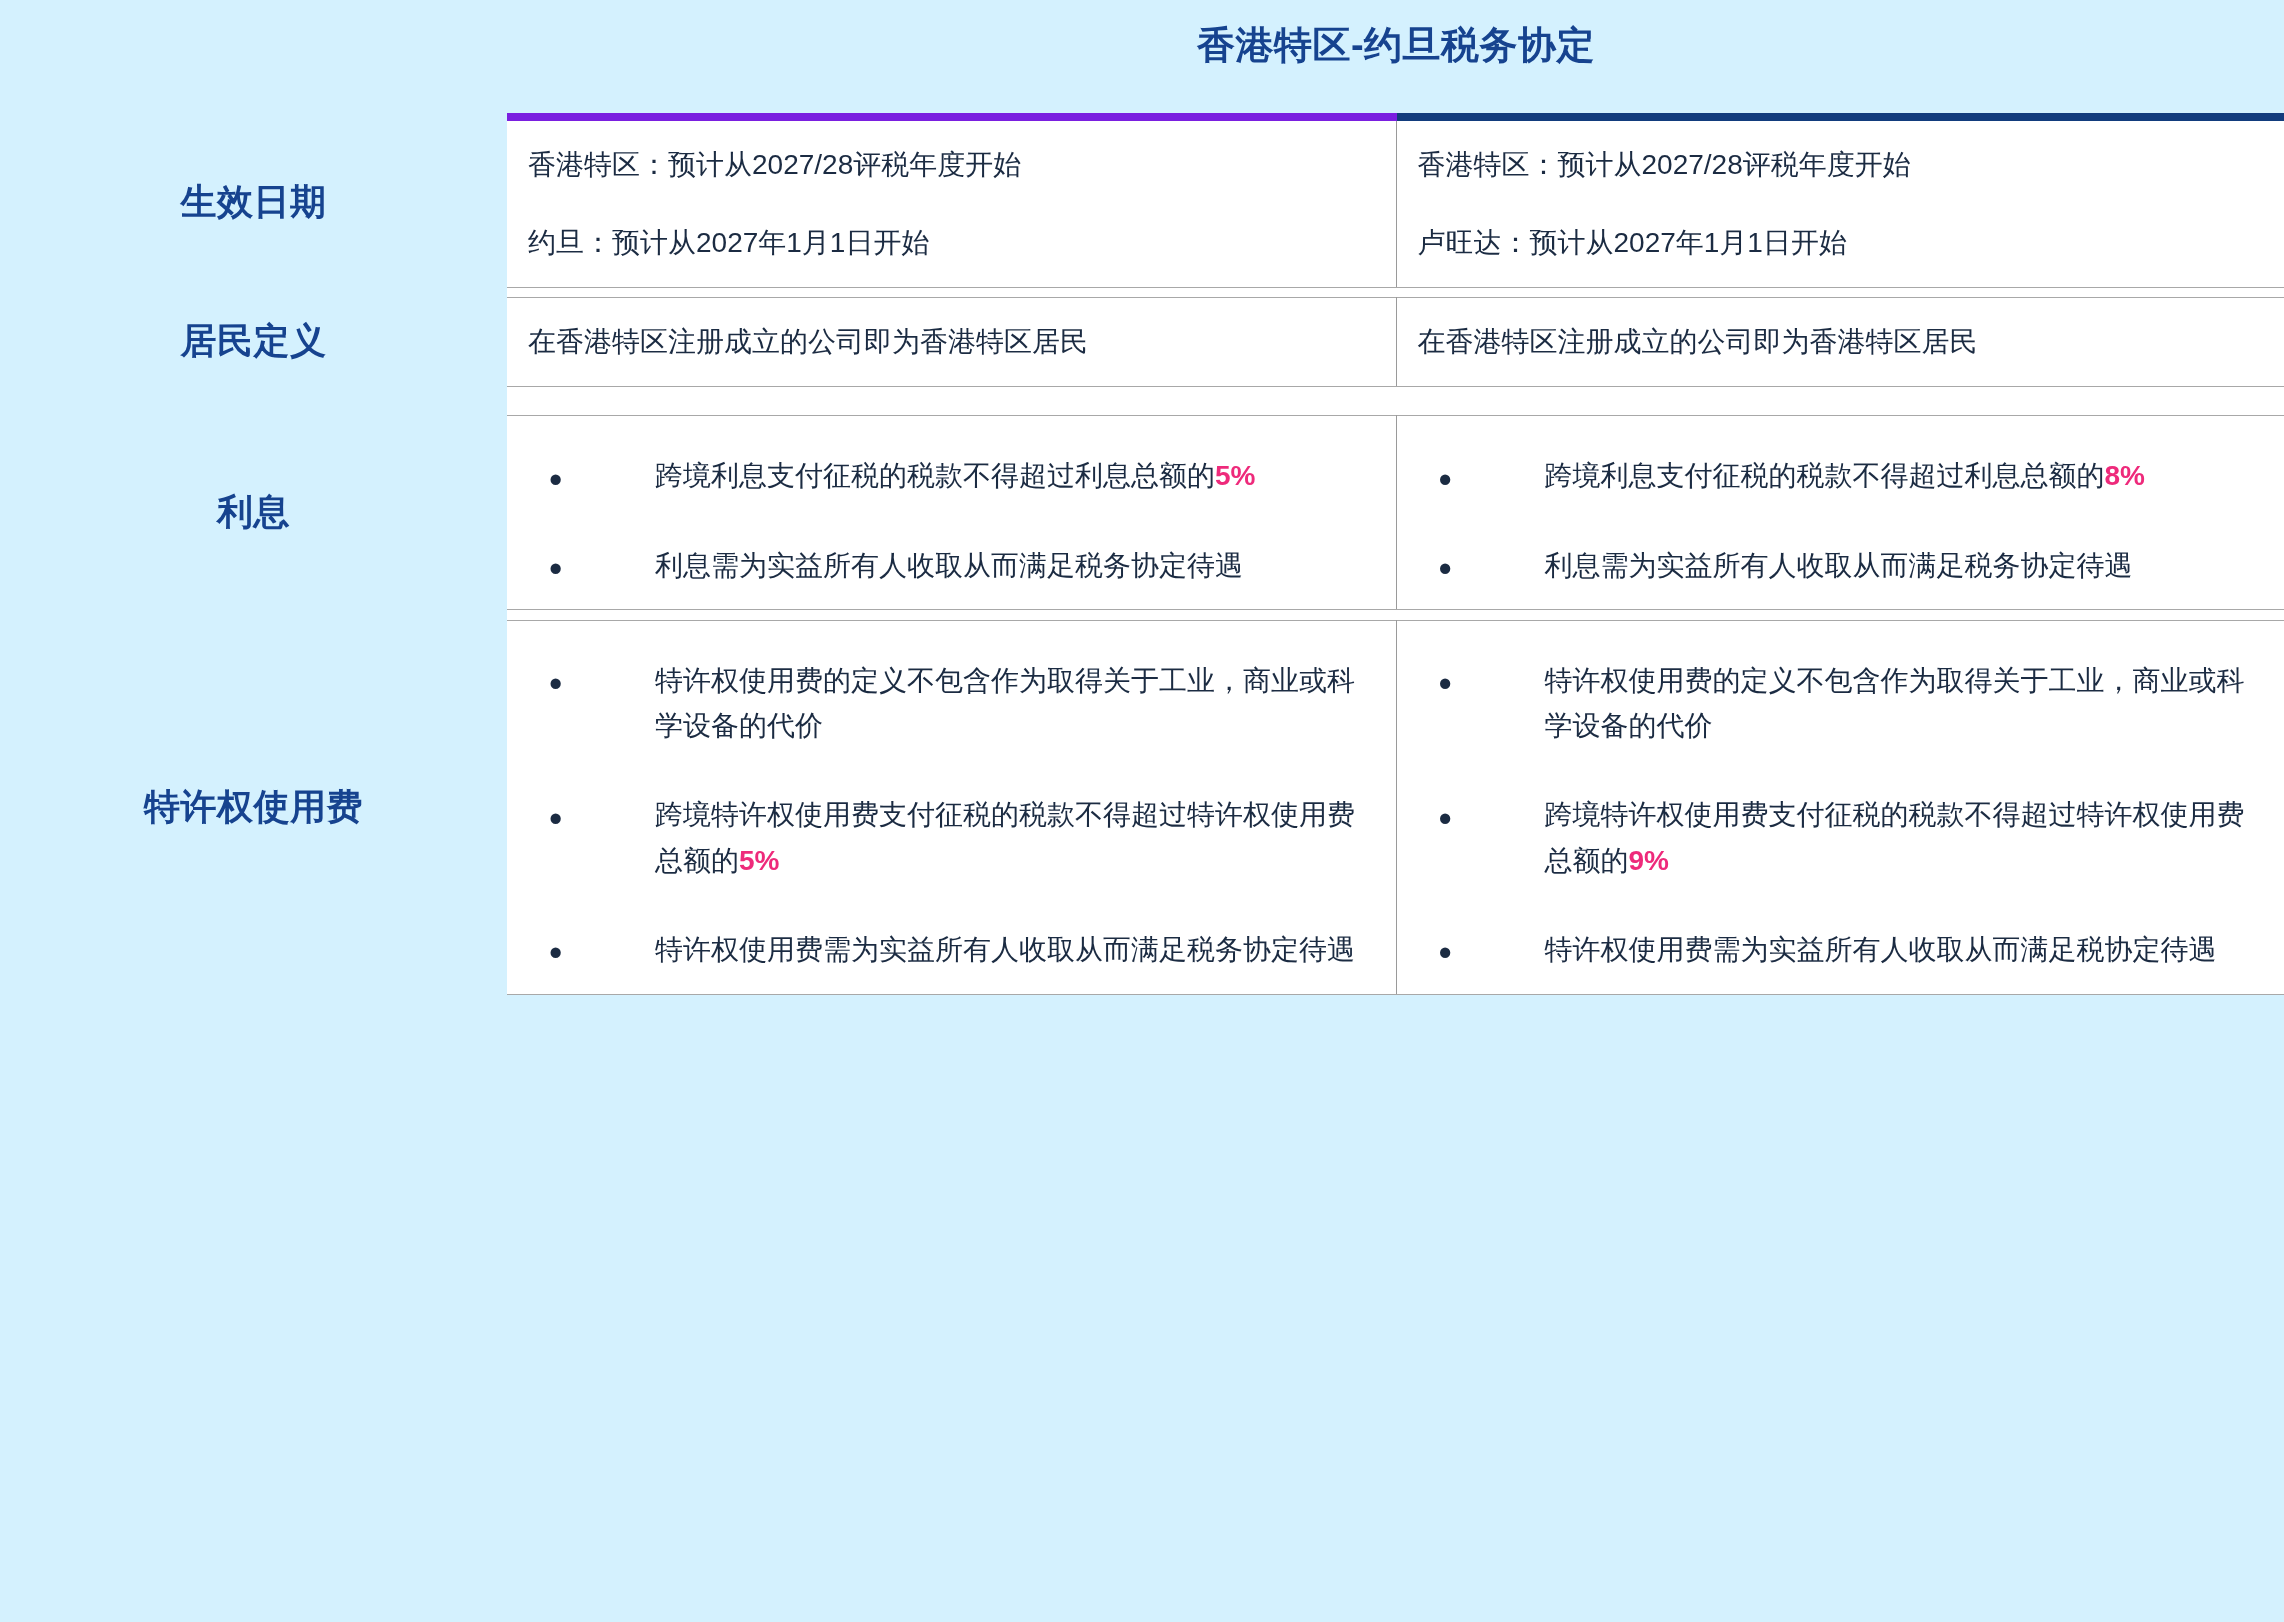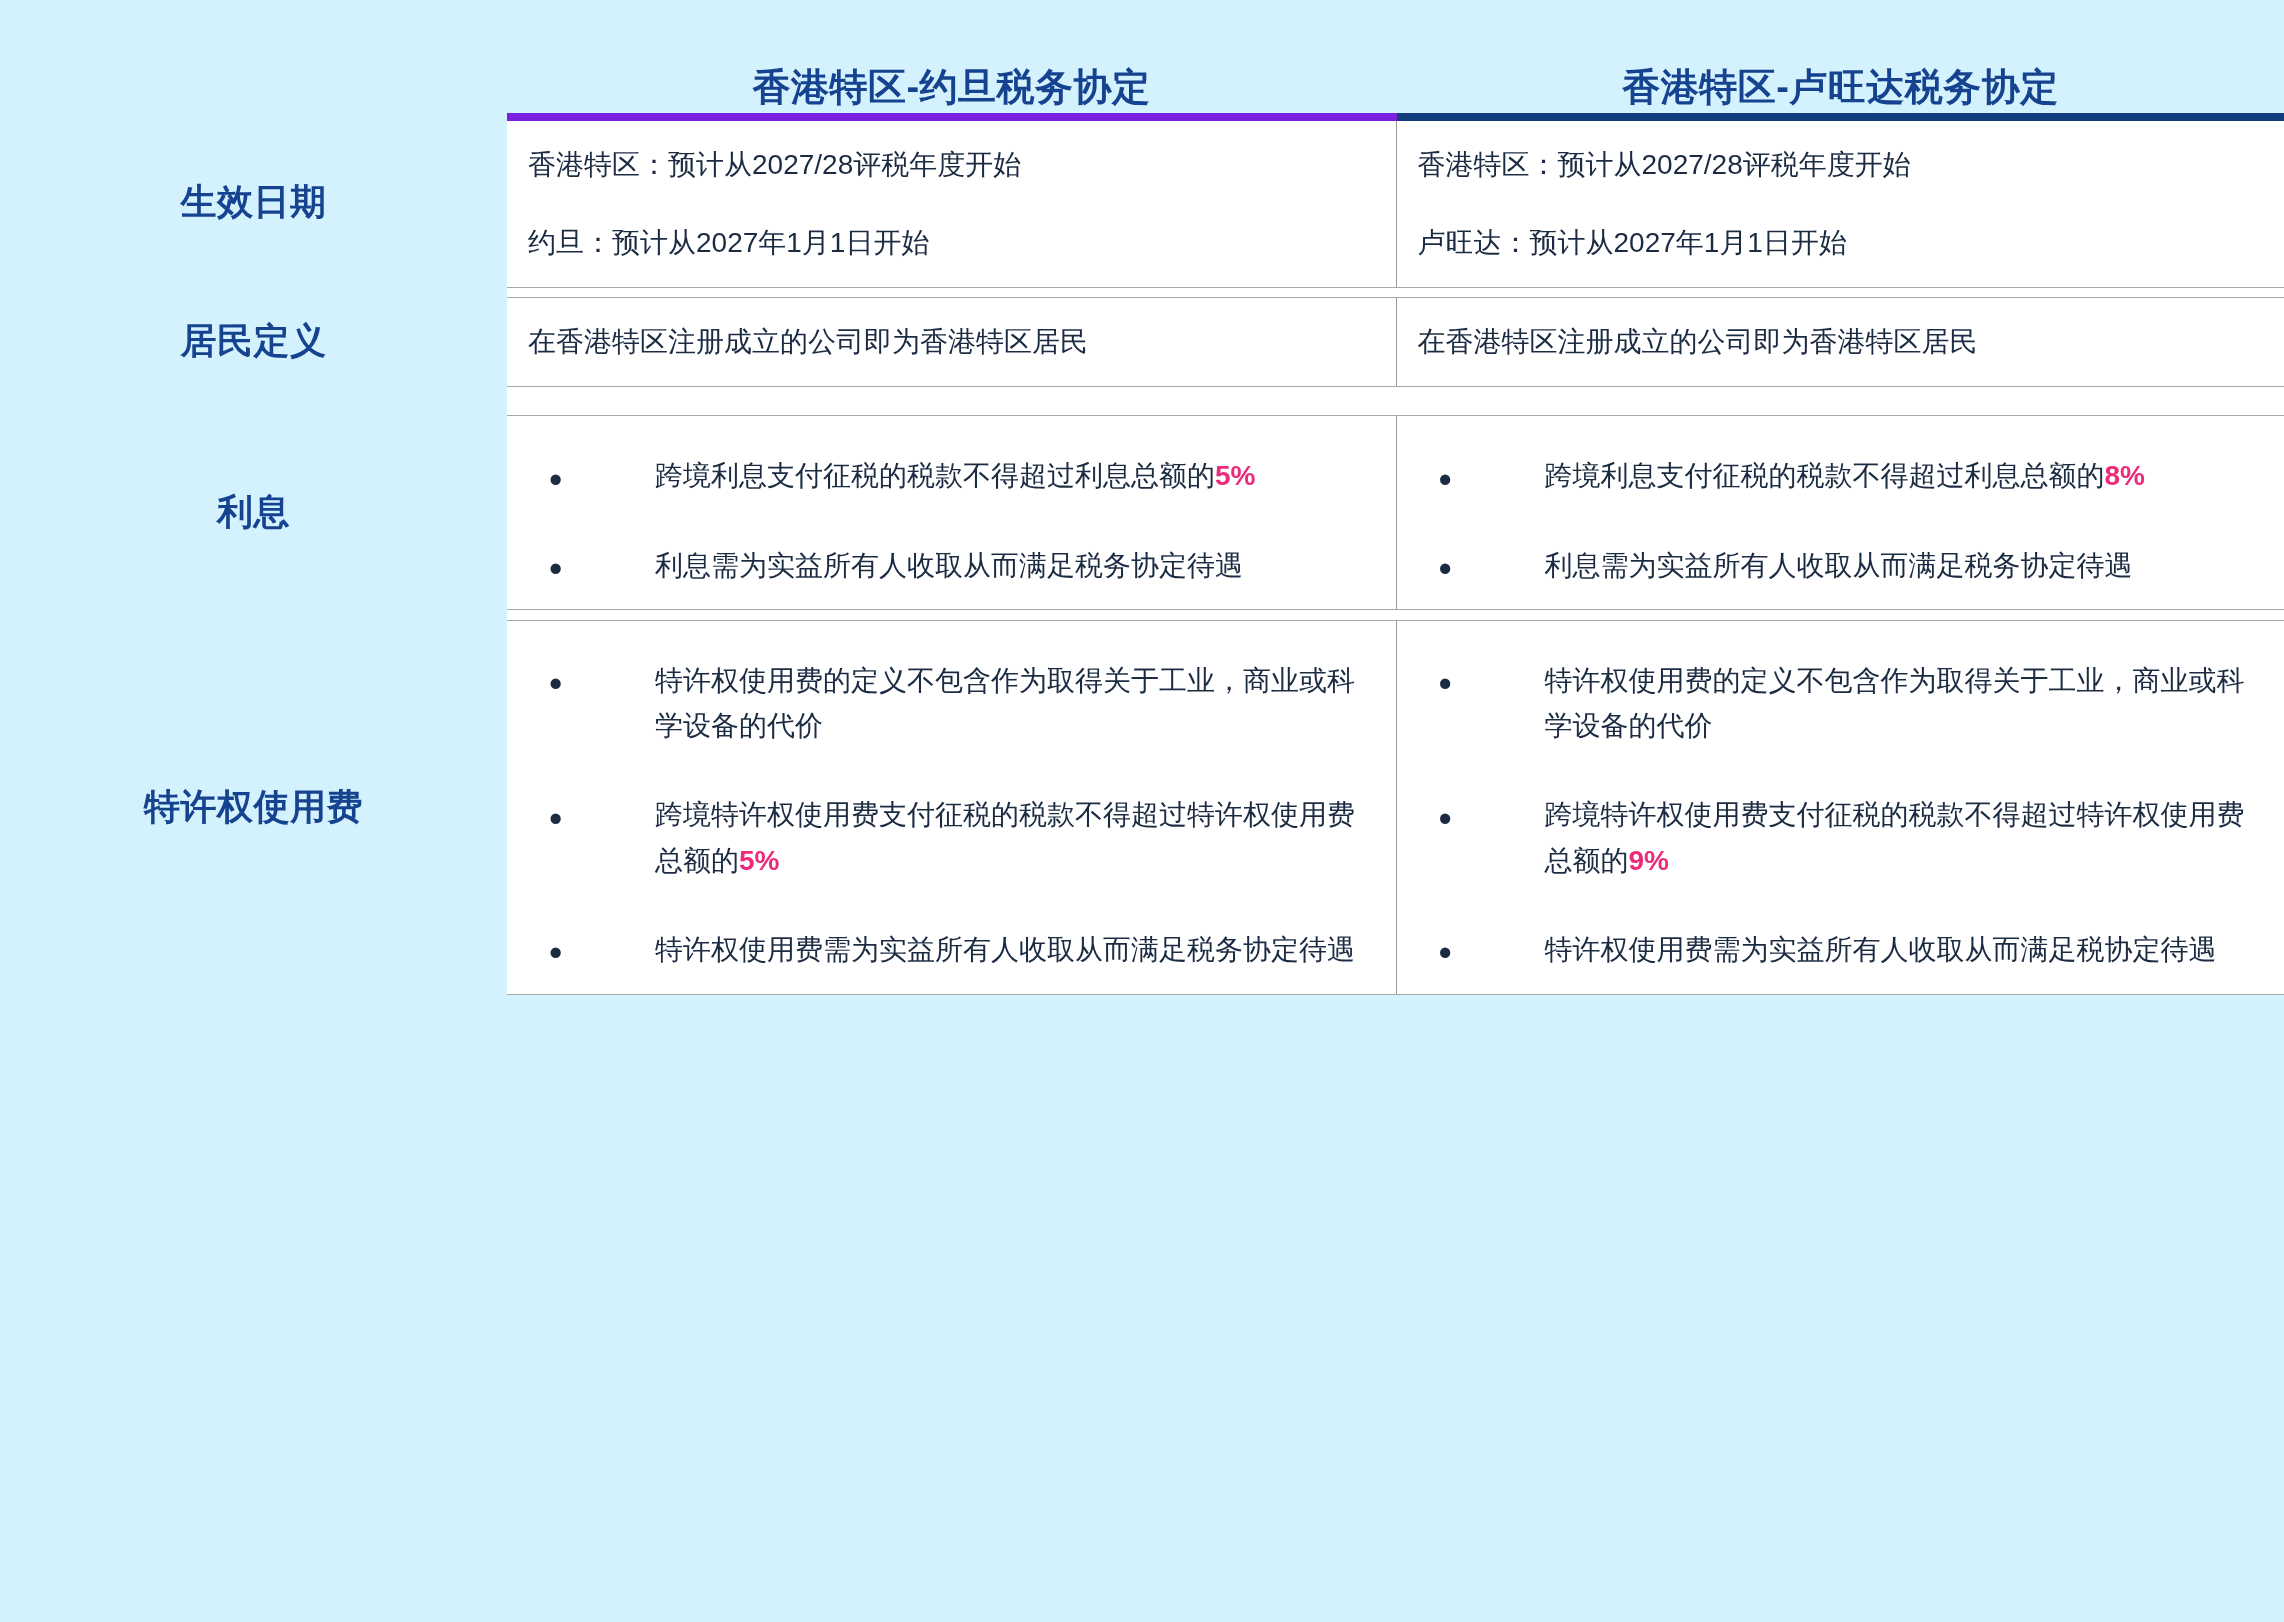--- a/index.html
+++ b/index.html
@@ -29,23 +29,23 @@
     height: 113px;
     box-sizing: border-box;
   }
   .header-spacer {
     width: 507px;
     flex: 0 0 507px;
   }
   .header-cell {
     flex: 1 1 0;
     display: flex;
-    align-items: flex-end;
+    align-items: flex-start;
     justify-content: center;
-    padding-top: 42px;
+    padding-top: 20px;
     box-sizing: border-box;
   }
   .header-cell .htitle {
     font-size: 38px;
     font-weight: bold;
     color: #16438f;
     letter-spacing: 0.5px;
     white-space: nowrap;
   }
 
@@ -129,23 +129,20 @@
 </head>
 <body>
 
 <div class="page">
 
   <div class="header-row">
     <div class="header-spacer"></div>
     <div class="header-cell">
       <span class="htitle">香港特区-约旦税务协定</span>
     </div>
-    <div class="header-cell">
-      <span class="htitle">香港特区-卢旺达税务协定</span>
-    </div>
   </div>
 
   <table class="table" id="comparison-table">
     <colgroup>
       <col class="c-label">
         <col class="c-data">
         <col class="c-data">
     </colgroup>
     <tbody id="table-body">
         <tr>

